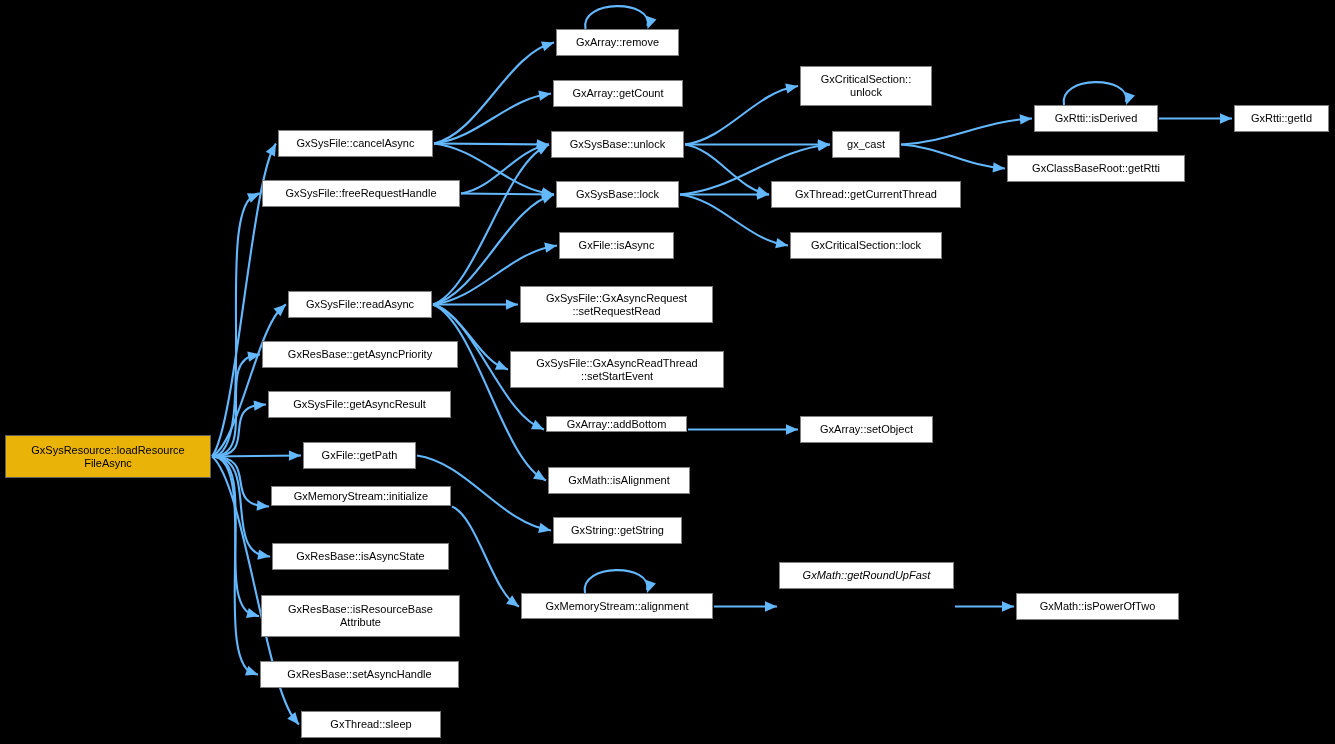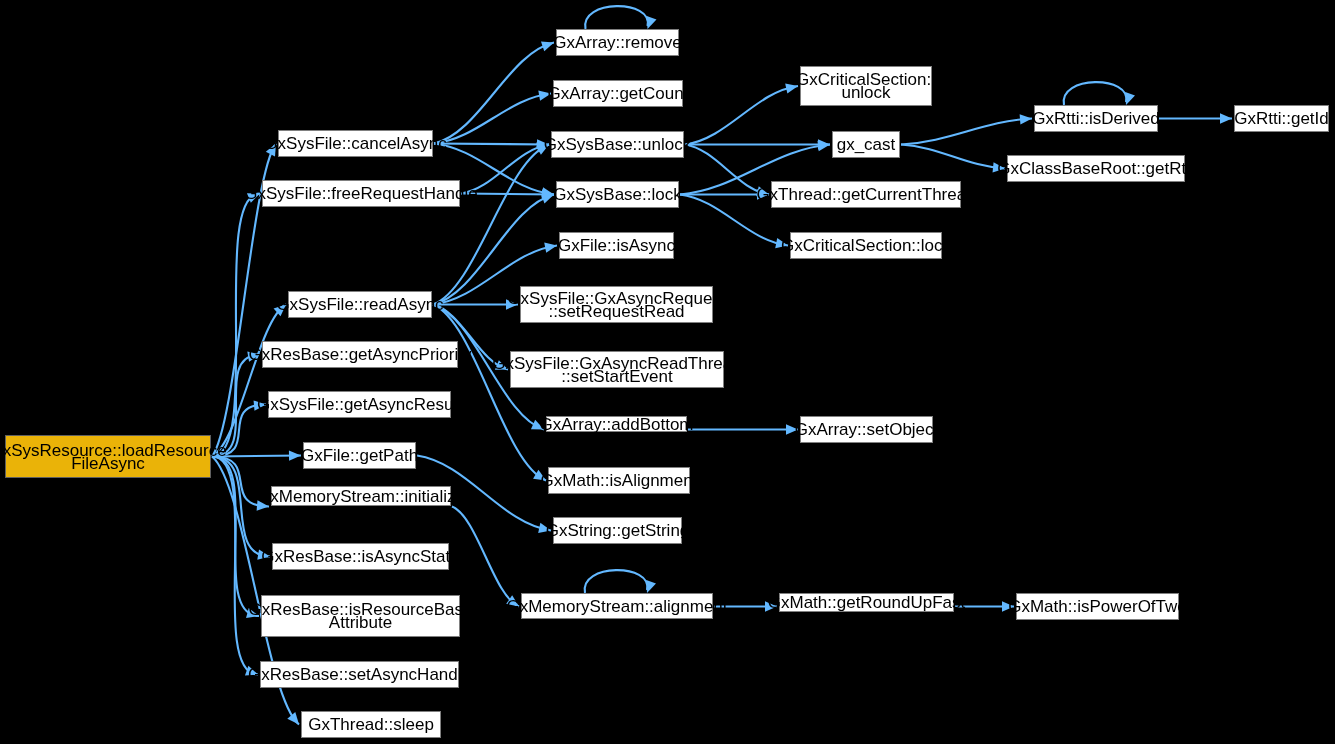--- a/index.html
+++ b/index.html
@@ -1,21 +1,21 @@
 <!DOCTYPE html>
 <html><head>
 <meta charset="utf-8">
 <title>Call Graph</title>
 <style>
   html,body{margin:0;padding:0;background:#000;}
   #canvas{position:relative;width:1335px;height:744px;background:#000;overflow:hidden;
           font-family:"Liberation Sans","DejaVu Sans",sans-serif;}
   .node{position:absolute;box-sizing:border-box;background:#fff;border:1px solid #808080;
         display:flex;align-items:center;justify-content:center;text-align:center;
-        color:#000;font-size:17px;line-height:13px;letter-spacing:0px;
+        color:#000;font-size:11px;line-height:13px;letter-spacing:0px;
         white-space:pre-line;padding:0 4px;}
   .node.root{background:#eab308;border:1px solid #606060;}
   svg.edges{position:absolute;left:0;top:0;width:1335px;height:744px;overflow:visible;}
   .edge{fill:none;stroke:#63b8ff;stroke-width:2.1px;}
   .arrow{fill:#63b8ff;}
 </style>
 </head>
 <body>
 
 <div id="canvas">
@@ -130,19 +130,19 @@
       <div class="node" style="left: 546px; top: 416px; width: 141px; height: 16px;">GxArray::addBottom</div>
       <div class="node" style="left: 548px; top: 467px; width: 142px; height: 27px;">GxMath::isAlignment</div>
       <div class="node" style="left: 553px; top: 517px; width: 129px; height: 27px;">GxString::getString</div>
       <div class="node" style="left: 521px; top: 593px; width: 192px; height: 26px;">GxMemoryStream::alignment</div>
       <div class="node" style="left: 800px; top: 66px; width: 132px; height: 40px;">GxCriticalSection::
 unlock</div>
       <div class="node" style="left: 832px; top: 131px; width: 68px; height: 27px;">gx_cast</div>
       <div class="node" style="left: 771px; top: 181px; width: 190px; height: 27px;">GxThread::getCurrentThread</div>
       <div class="node" style="left: 790px; top: 232px; width: 152px; height: 27px;">GxCriticalSection::lock</div>
       <div class="node" style="left: 800px; top: 416px; width: 133px; height: 27px;">GxArray::setObject</div>
-      <div class="node" style="left: 779px; top: 593px; width: 175px; height: 19px;">GxMath::getRoundUpFast</div>
+      <div class="node" style="left: 779px; top: 562px; width: 175px; height: 27px; font-style: italic;">GxMath::getRoundUpFast</div>
       <div class="node" style="left: 1034px; top: 105px; width: 124px; height: 27px;">GxRtti::isDerived</div>
       <div class="node" style="left: 1007px; top: 155px; width: 178px; height: 27px;">GxClassBaseRoot::getRtti</div>
       <div class="node" style="left: 1234px; top: 105px; width: 95px; height: 27px;">GxRtti::getId</div>
       <div class="node" style="left: 1016px; top: 593px; width: 163px; height: 27px;">GxMath::isPowerOfTwo</div>
     </div>
 </div>
 
 </body></html>

